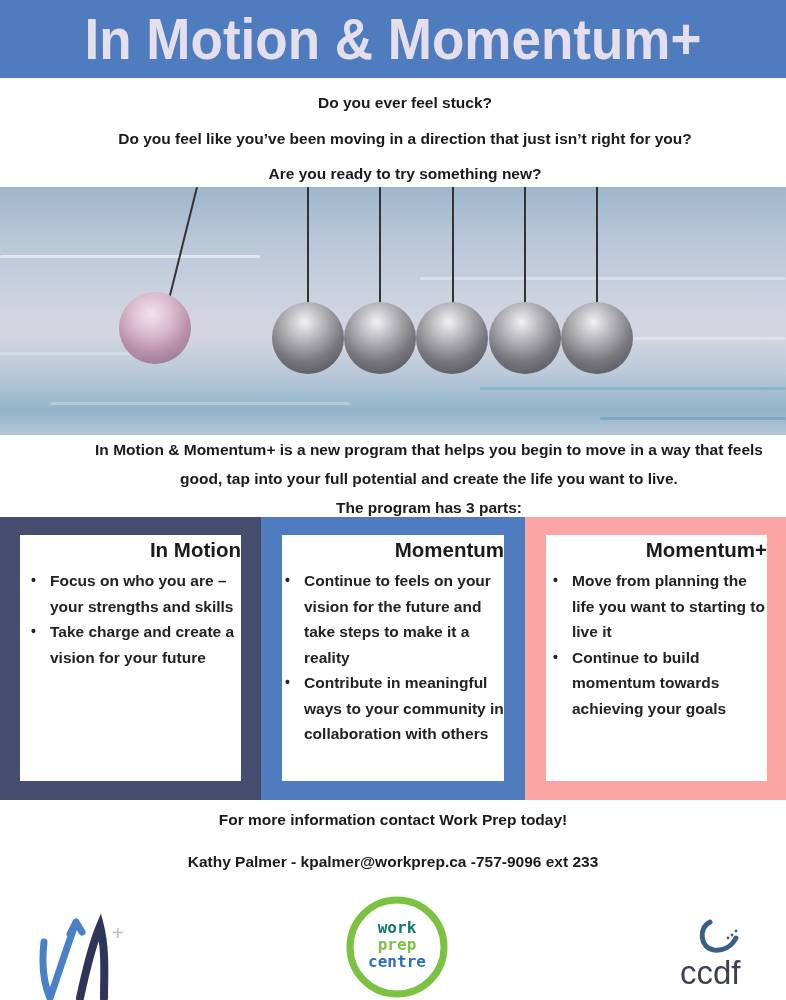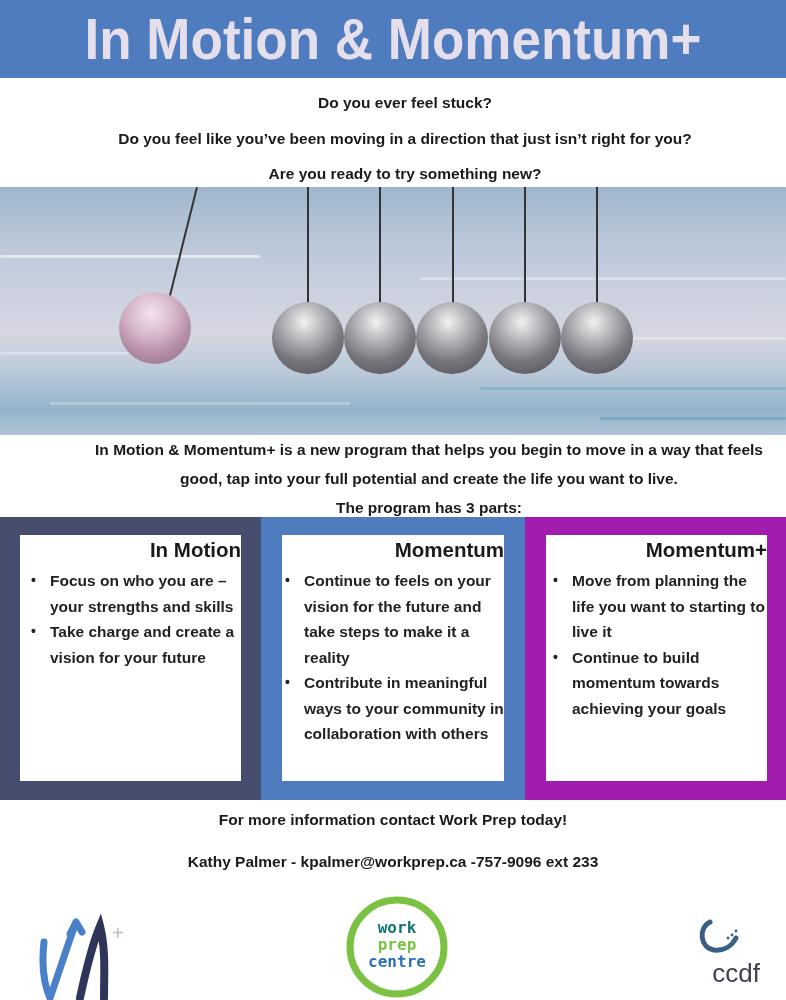--- a/index.html
+++ b/index.html
@@ -74,21 +74,21 @@
 <div class="panel" style="left:261px;width:264px;background:#4f7bbf;">
   <div class="box" style="left:21px;width:222px;">
     <h2>Momentum</h2>
     <ul style="padding-left:22px;">
       <li>Continue to feels on your vision for the future and take steps to make it a reality</li>
       <li>Contribute in meaningful ways to your community in collaboration with others</li>
     </ul>
   </div>
 </div>
 
-<div class="panel" style="left:525px;width:261px;background:#a21caf;">
+<div class="panel" style="left:525px;width:261px;background:#fca5a5;">
   <div class="box" style="left:21px;width:221px;">
     <h2>Momentum+</h2>
     <ul style="padding-left:26px;">
       <li>Move from planning the life you want to starting to live it</li>
       <li>Continue to build momentum towards achieving your goals</li>
     </ul>
   </div>
 </div>
 
 <div class="contact" style="top:810px;">For more information contact Work Prep today!</div>
@@ -113,14 +113,14 @@
   </div>
 </div>
 
 <div class="logo" style="left:680px;top:918px;width:80px;height:82px;">
   <svg width="80" height="40" viewBox="0 0 80 40">
     <path d="M30 4 C18 10, 20 30, 34 32 C44 33, 52 28, 56 20" stroke="#3a5f85" stroke-width="5" fill="none" stroke-linecap="round"></path>
     <circle cx="48" cy="20" r="1.4" fill="#3a5f85"></circle>
       <circle cx="52" cy="17" r="1.4" fill="#3a5f85"></circle>
       <circle cx="56" cy="13" r="1.4" fill="#3a5f85"></circle>
   </svg>
-  <div style="position:absolute;left:0;top:40px;width:80px;text-align:right;font-size:26px;color:#3d4150;line-height:30px;">ccdf</div>
+  <div style="position:absolute;left:0;top:40px;width:80px;text-align:left;font-size:33px;color:#3d4150;line-height:30px;">ccdf</div>
 </div>
 
 </body></html>

